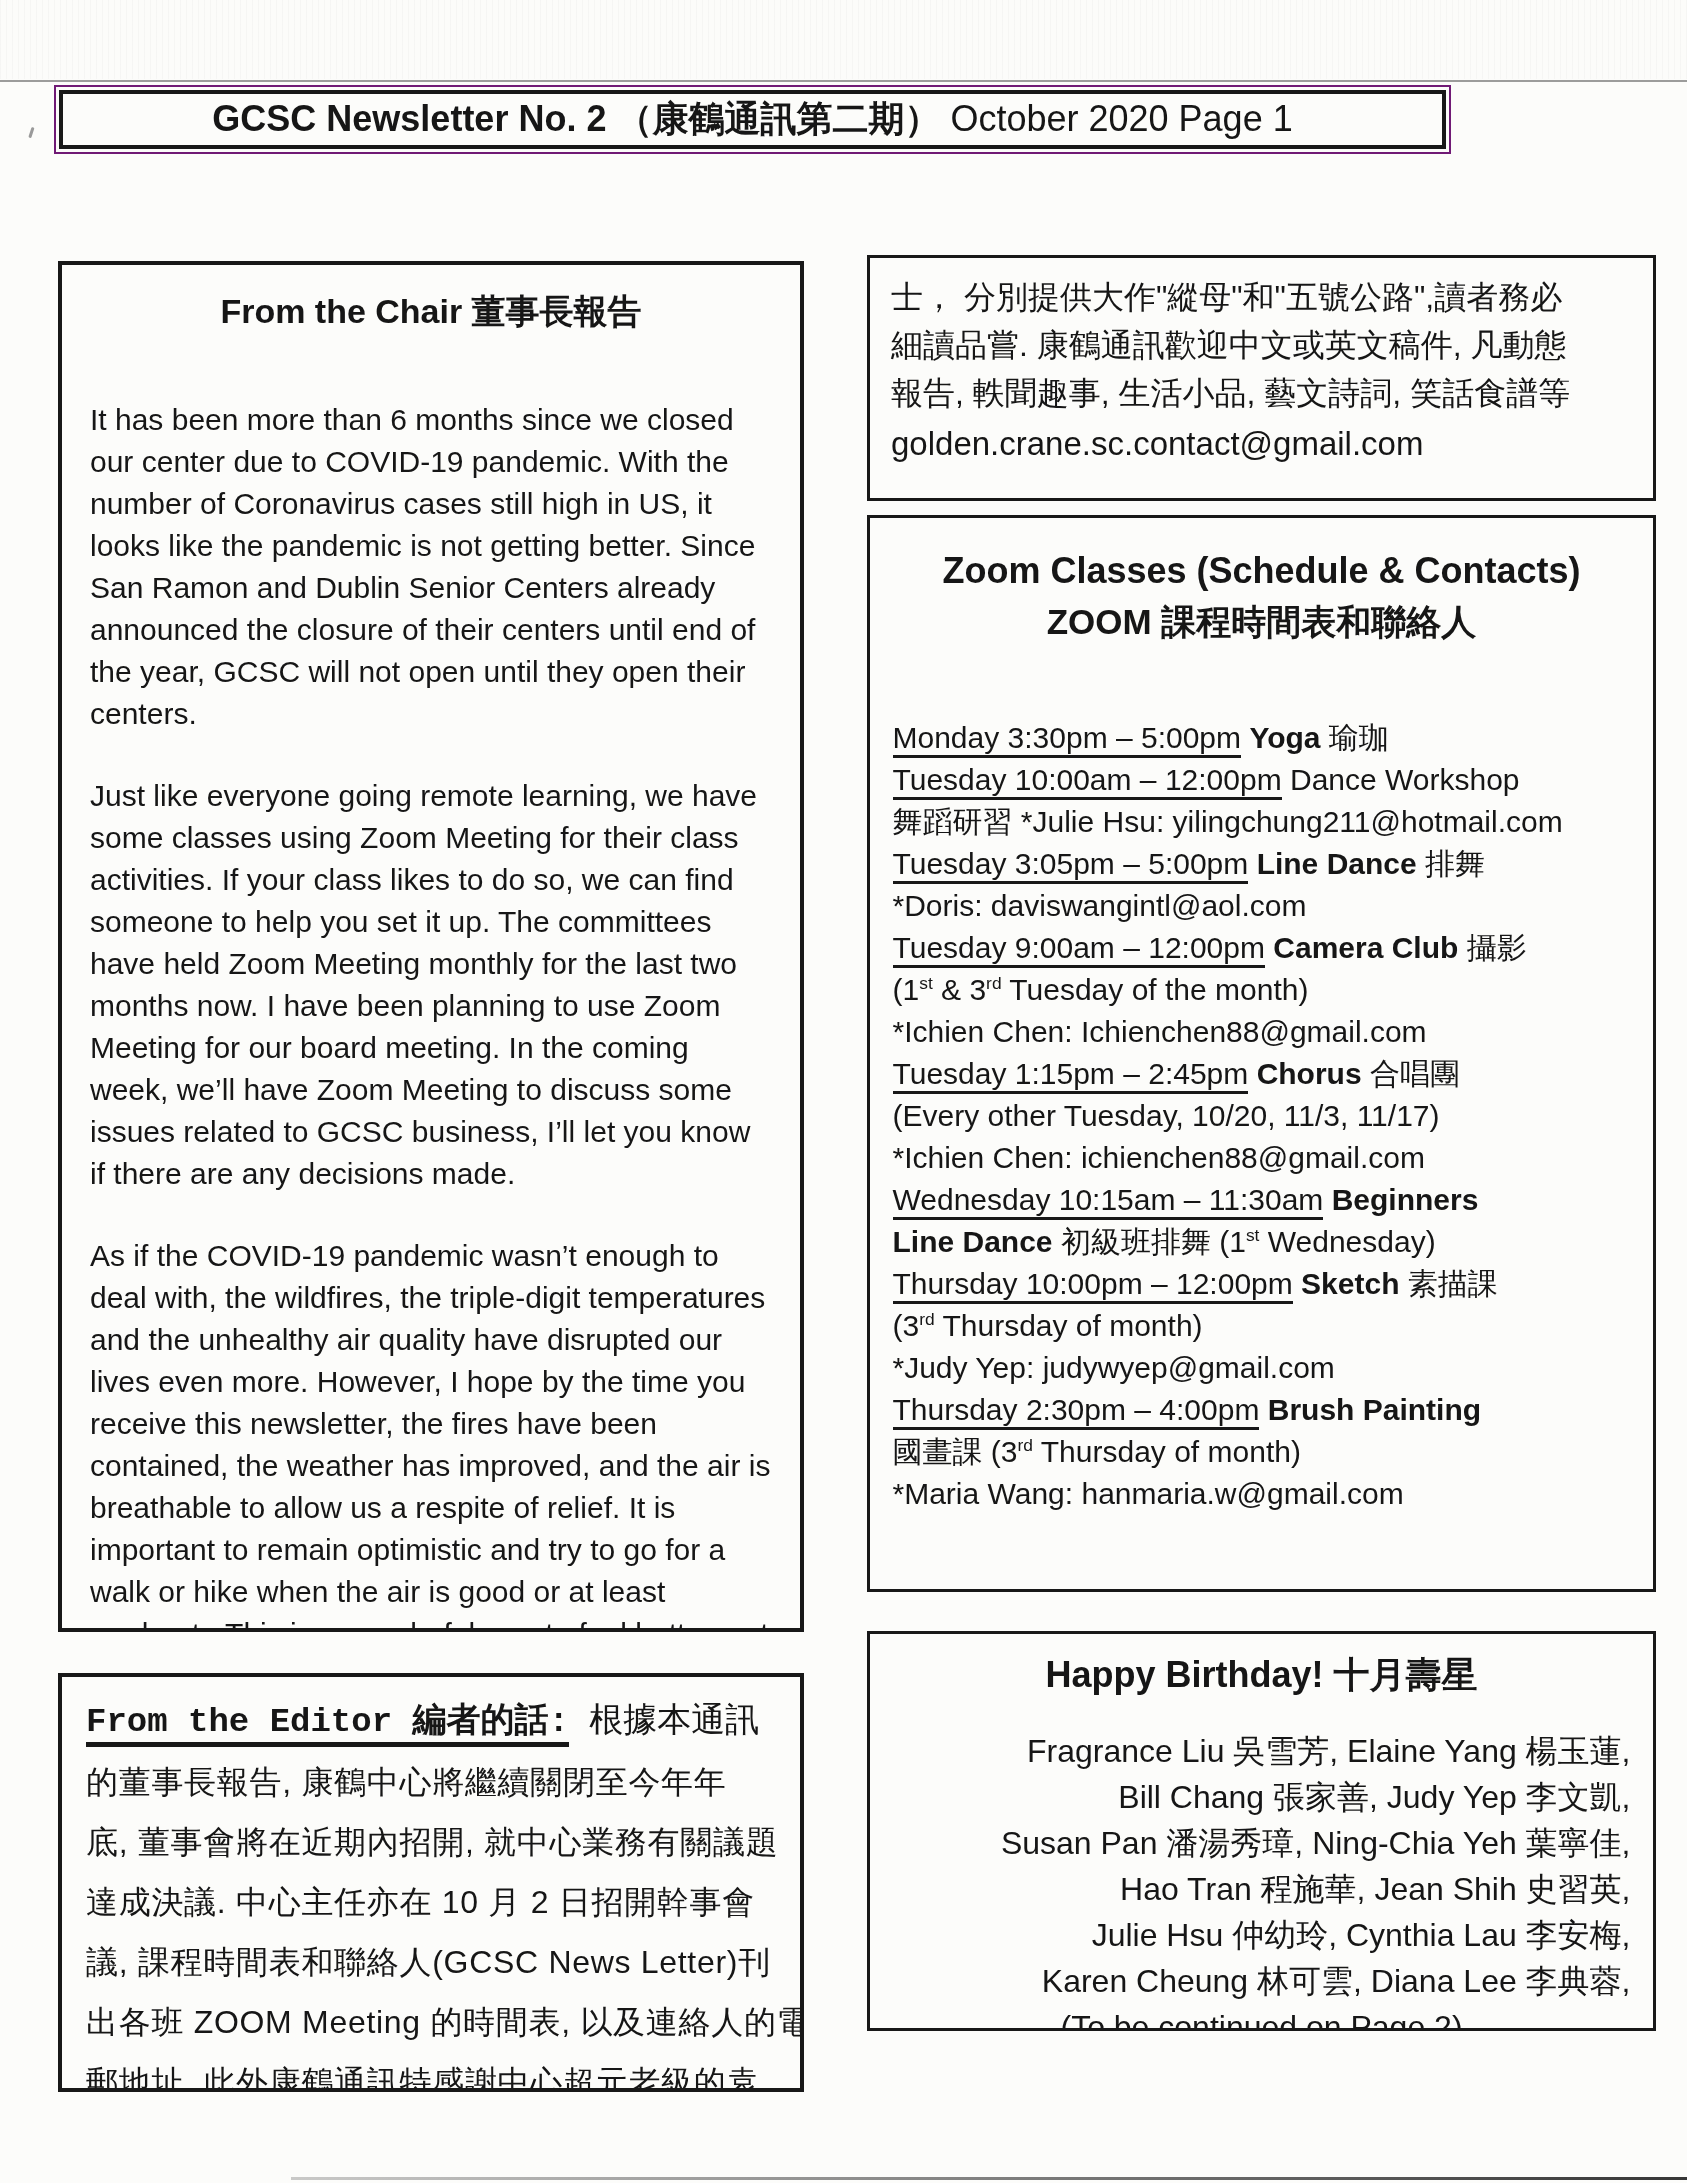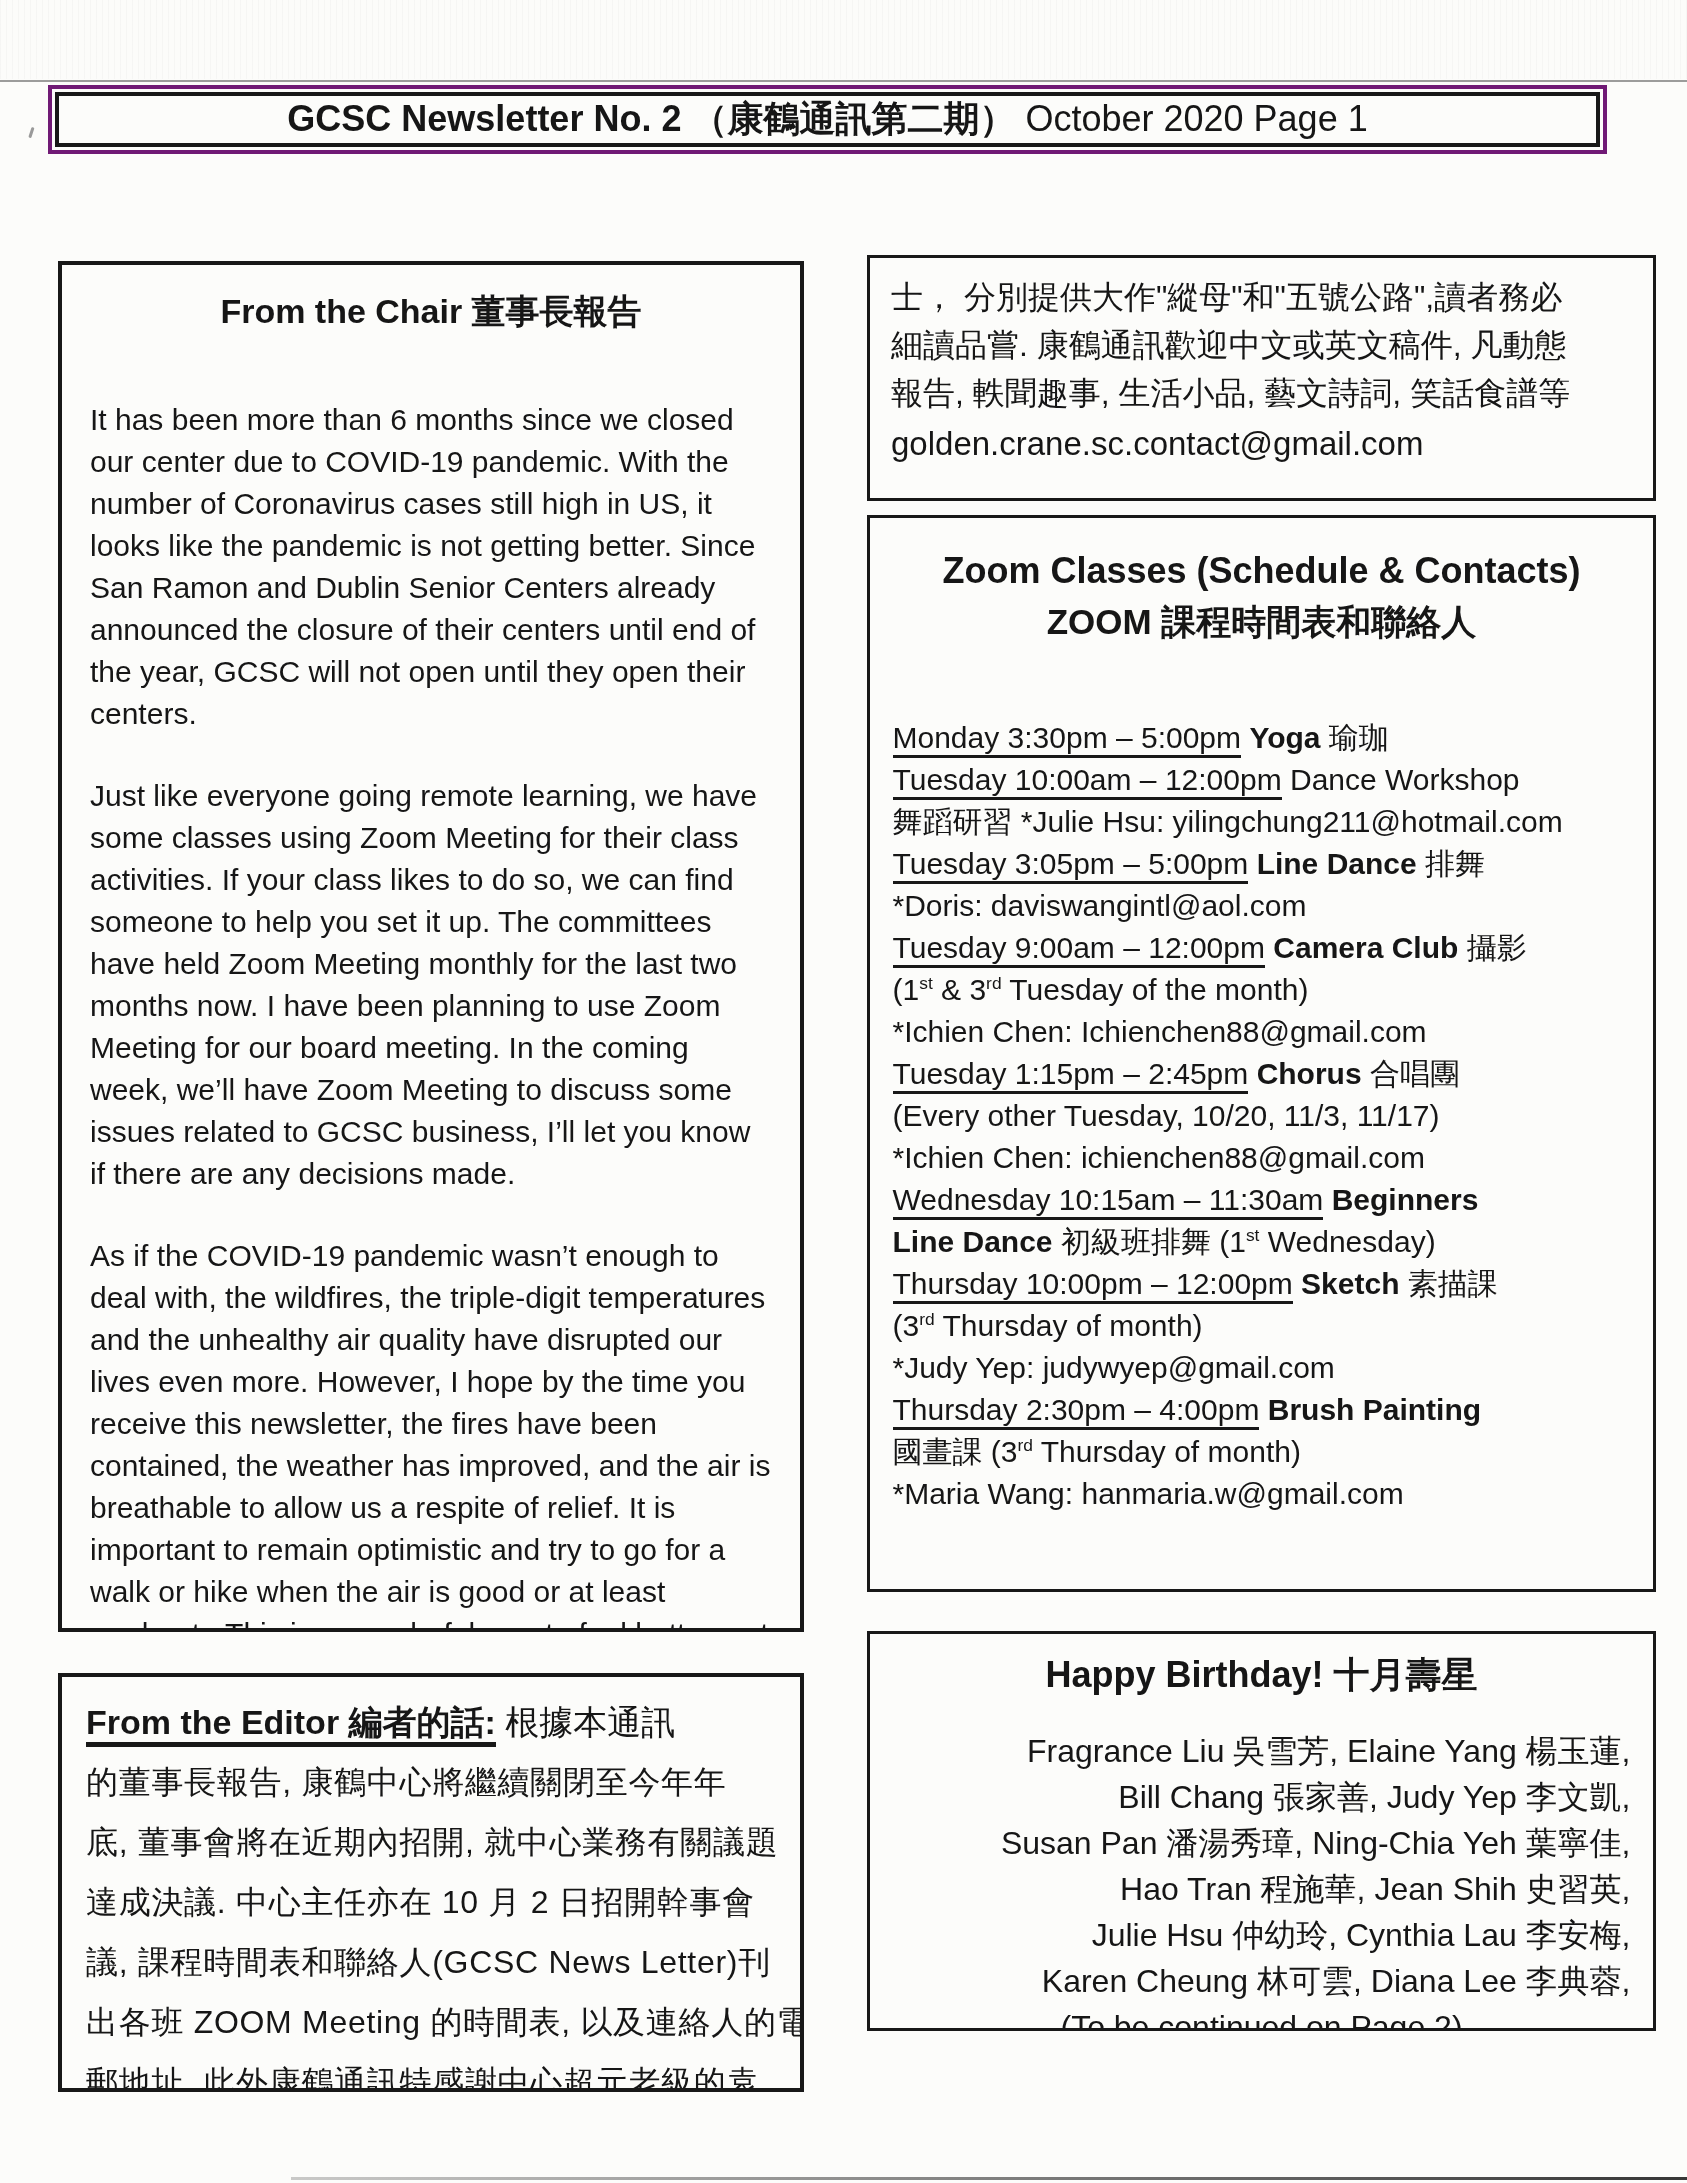--- a/index.html
+++ b/index.html
@@ -24,41 +24,41 @@
   .scan-bottom-line{
     position:absolute;left:291px;top:2177px;width:1396px;height:3.3px;
     background:linear-gradient(90deg, rgba(50,50,50,.25), rgba(20,20,20,.85));
   }
   .scan-speck{
     position:absolute;left:30px;top:127px;width:2.6px;height:10.6px;
     background:#9a9a9a;transform:rotate(18deg);border-radius:1.3px;
   }
   
   .header-outer{
-    position:absolute;left:48px;top:85px;width:1559px;height:69px;
-    border:4px solid #701a75;box-sizing:border-box;
+    position:absolute;left:54px;top:85px;width:1397px;height:69px;
+    border:2px solid #701a75;box-sizing:border-box;
   }
   .header-inner{
     position:absolute;left:3.3px;top:3.3px;right:3.3px;bottom:3.3px;
     border:4px solid #181818;
     display:flex;align-items:center;justify-content:center;
   }
   .header-title{font-size:36px;white-space:nowrap;letter-spacing:0px;}
   .header-title .t-bold{font-weight:700;}
   .header-title .t-reg{font-weight:400;}
   
   .nbox{position:absolute;box-sizing:border-box;border:4px solid #181818;overflow:hidden;}
   
   .chair-box{left:58px;top:261px;width:746px;height:1371px;padding:17px 28px;}
   .chair-title{text-align:center;font-weight:700;font-size:34px;margin-top:6.6px;}
   .chair-paras .chair-para{font-size:30px;line-height:42px;margin:40px 0 0 0;text-align:left;}
   .chair-paras .chair-para:first-child{margin-top:64px;}
   
   .editor-box{left:58px;top:1673px;width:746px;height:419px;padding:14.6px 24px;}
-  .editor-title{font-size:34px;line-height:60px;white-space:nowrap;}
+  .editor-title{font-size:34px;line-height:60px;white-space:nowrap;font-family:Liberation Mono, monospace;}
   .editor-title .t-bu{font-weight:700;border-bottom:5.3px solid #181818;padding-bottom:1.3px;}
   .editor-title .t-reg{font-weight:400;}
   .editor-body .line{font-size:32px;line-height:60px;white-space:nowrap;letter-spacing:0.7px;}
   
   .subm-box{left:867px;top:255px;width:789px;height:246px;border-width:3.3px;padding:14.6px 21px;}
   .subm-body .line{font-size:32px;line-height:48px;white-space:nowrap;}
   .subm-email{font-size:33px;line-height:52px;margin-top:1.3px;}
   
   .zoom-box{left:867px;top:515px;width:789px;height:1077px;border-width:3.3px;padding:18.5px 22.5px;}
   .zoom-title1{text-align:center;font-weight:700;font-size:36px;line-height:49px;margin-top:9.3px;}

